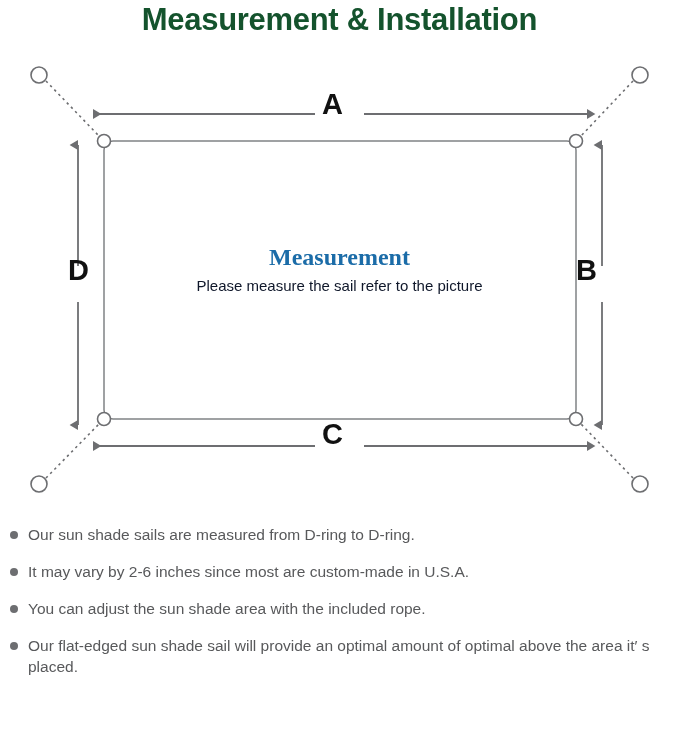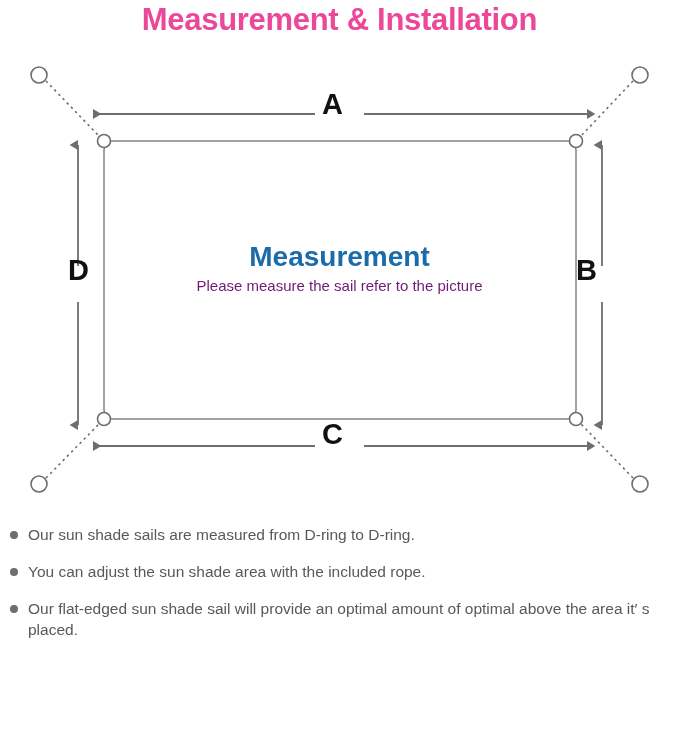--- a/index.html
+++ b/index.html
@@ -21,21 +21,21 @@
   #page-title {
     position: absolute;
     left: 0;
     top: 0;
     width: 679px;
     text-align: center;
     font-family: "Liberation Sans", sans-serif;
     font-size: 31px;
     font-weight: bold;
     letter-spacing: -0.3px;
-    color: #ec4899;
+    color: #14532d;
     line-height: 40px;
     white-space: nowrap;
   }
 
   
   #diagram {
     position: absolute;
     left: 0;
     top: 44px;
     width: 679px;
@@ -58,37 +58,37 @@
   #dim-c { left: 322px; top: 376px; }
   #dim-b { left: 576px; top: 212px; }
   #dim-d { left:  68px; top: 212px; }
 
   #center-heading {
     position: absolute;
     left: 0;
     top: 198px;
     width: 679px;
     text-align: center;
-    font-family: Liberation Sans, sans-serif;
-    font-size: 28px;
+    font-family: Liberation Serif, serif;
+    font-size: 24px;
     font-weight: bold;
     color: #1B6CA8;
     line-height: 30px;
     white-space: nowrap;
   }
   #center-sub {
     position: absolute;
     left: 0;
     top: 231px;
     width: 679px;
     text-align: center;
     font-family: "Liberation Sans", sans-serif;
     font-size: 15px;
     font-weight: normal;
-    color: #701a75;
+    color: #0f172a;
     line-height: 22px;
     white-space: nowrap;
   }
 
   
   #notes {
     position: absolute;
     left: 0;
     top: 524px;
     width: 679px;
@@ -178,19 +178,23 @@
   <div id="center-sub">Please measure the sail refer to the picture</div>
 </div>
 
 <div id="notes">
   <div class="note-item">
     <span class="bullet"></span>
     <span class="note-text">Our sun shade sails are measured from D-ring to D-ring.</span>
   </div>
   <div class="note-item">
     <span class="bullet"></span>
+    <span class="note-text">It may vary by 2-6 inches since most are custom-made in U.S.A.</span>
+  </div>
+  <div class="note-item">
+    <span class="bullet"></span>
     <span class="note-text">You can adjust the sun shade area with the included rope.</span>
   </div>
   <div class="note-item">
     <span class="bullet"></span>
     <span class="note-text">Our flat-edged sun shade sail will provide an optimal amount of optimal above the area it′ s placed.</span>
   </div>
 </div>
 
 </body></html>

